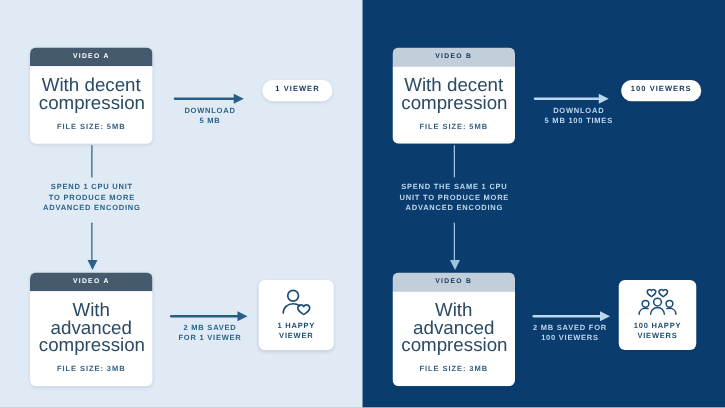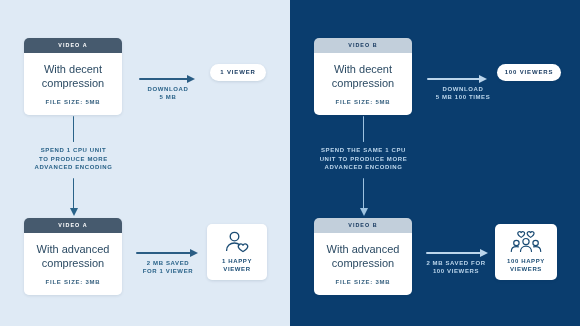--- a/index.html
+++ b/index.html
@@ -40,21 +40,21 @@
     font-weight: 700;
   }
   .card-head.dark  { background: #465a6e; color: #ffffff; }
   .card-head.light { background: #c2cfdb; color: #12355c; }
   .card-body {
     background: #ffffff;
     padding: 9px 7px 10px;
     text-align: center;
   }
   .card-title {
-    font-size: 11px;
+    font-size: 15px;
     line-height: 14px;
     color: #2b4a63;
     font-weight: 400;
   }
   .card-size {
     margin-top: 9px;
     font-size: 6px;
     letter-spacing: .75px;
     font-weight: 700;
     color: #36607f;

